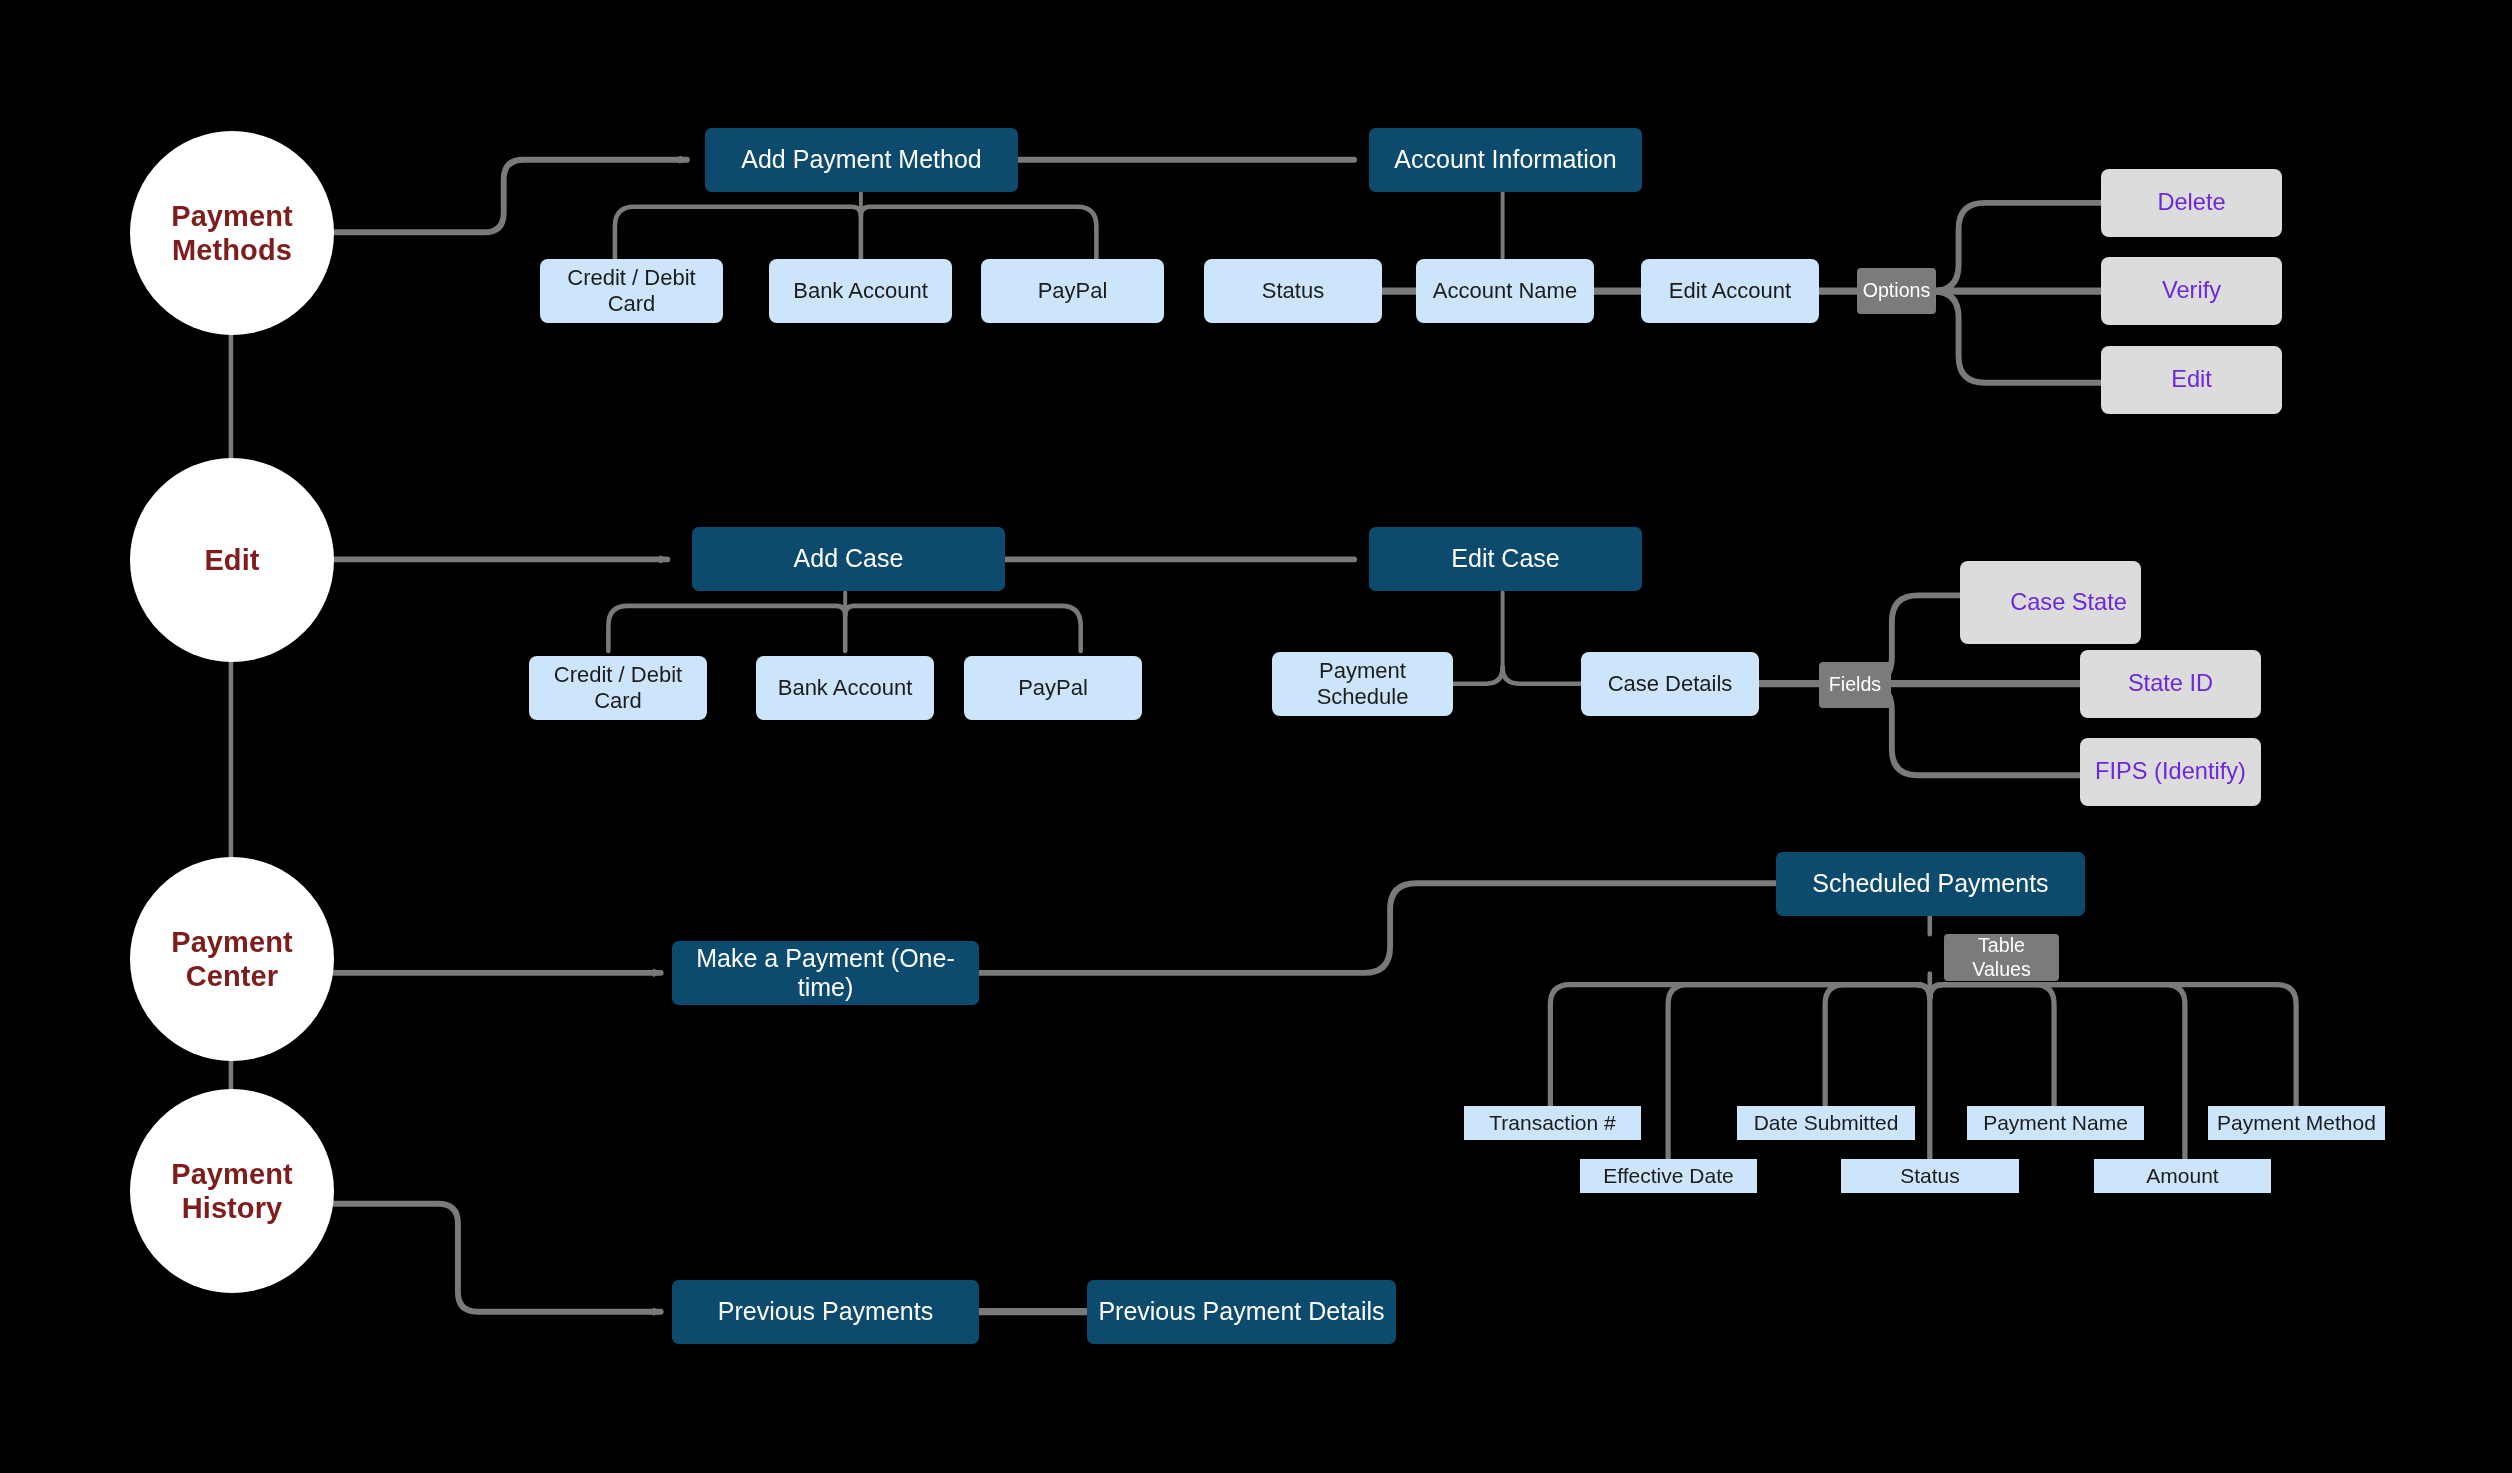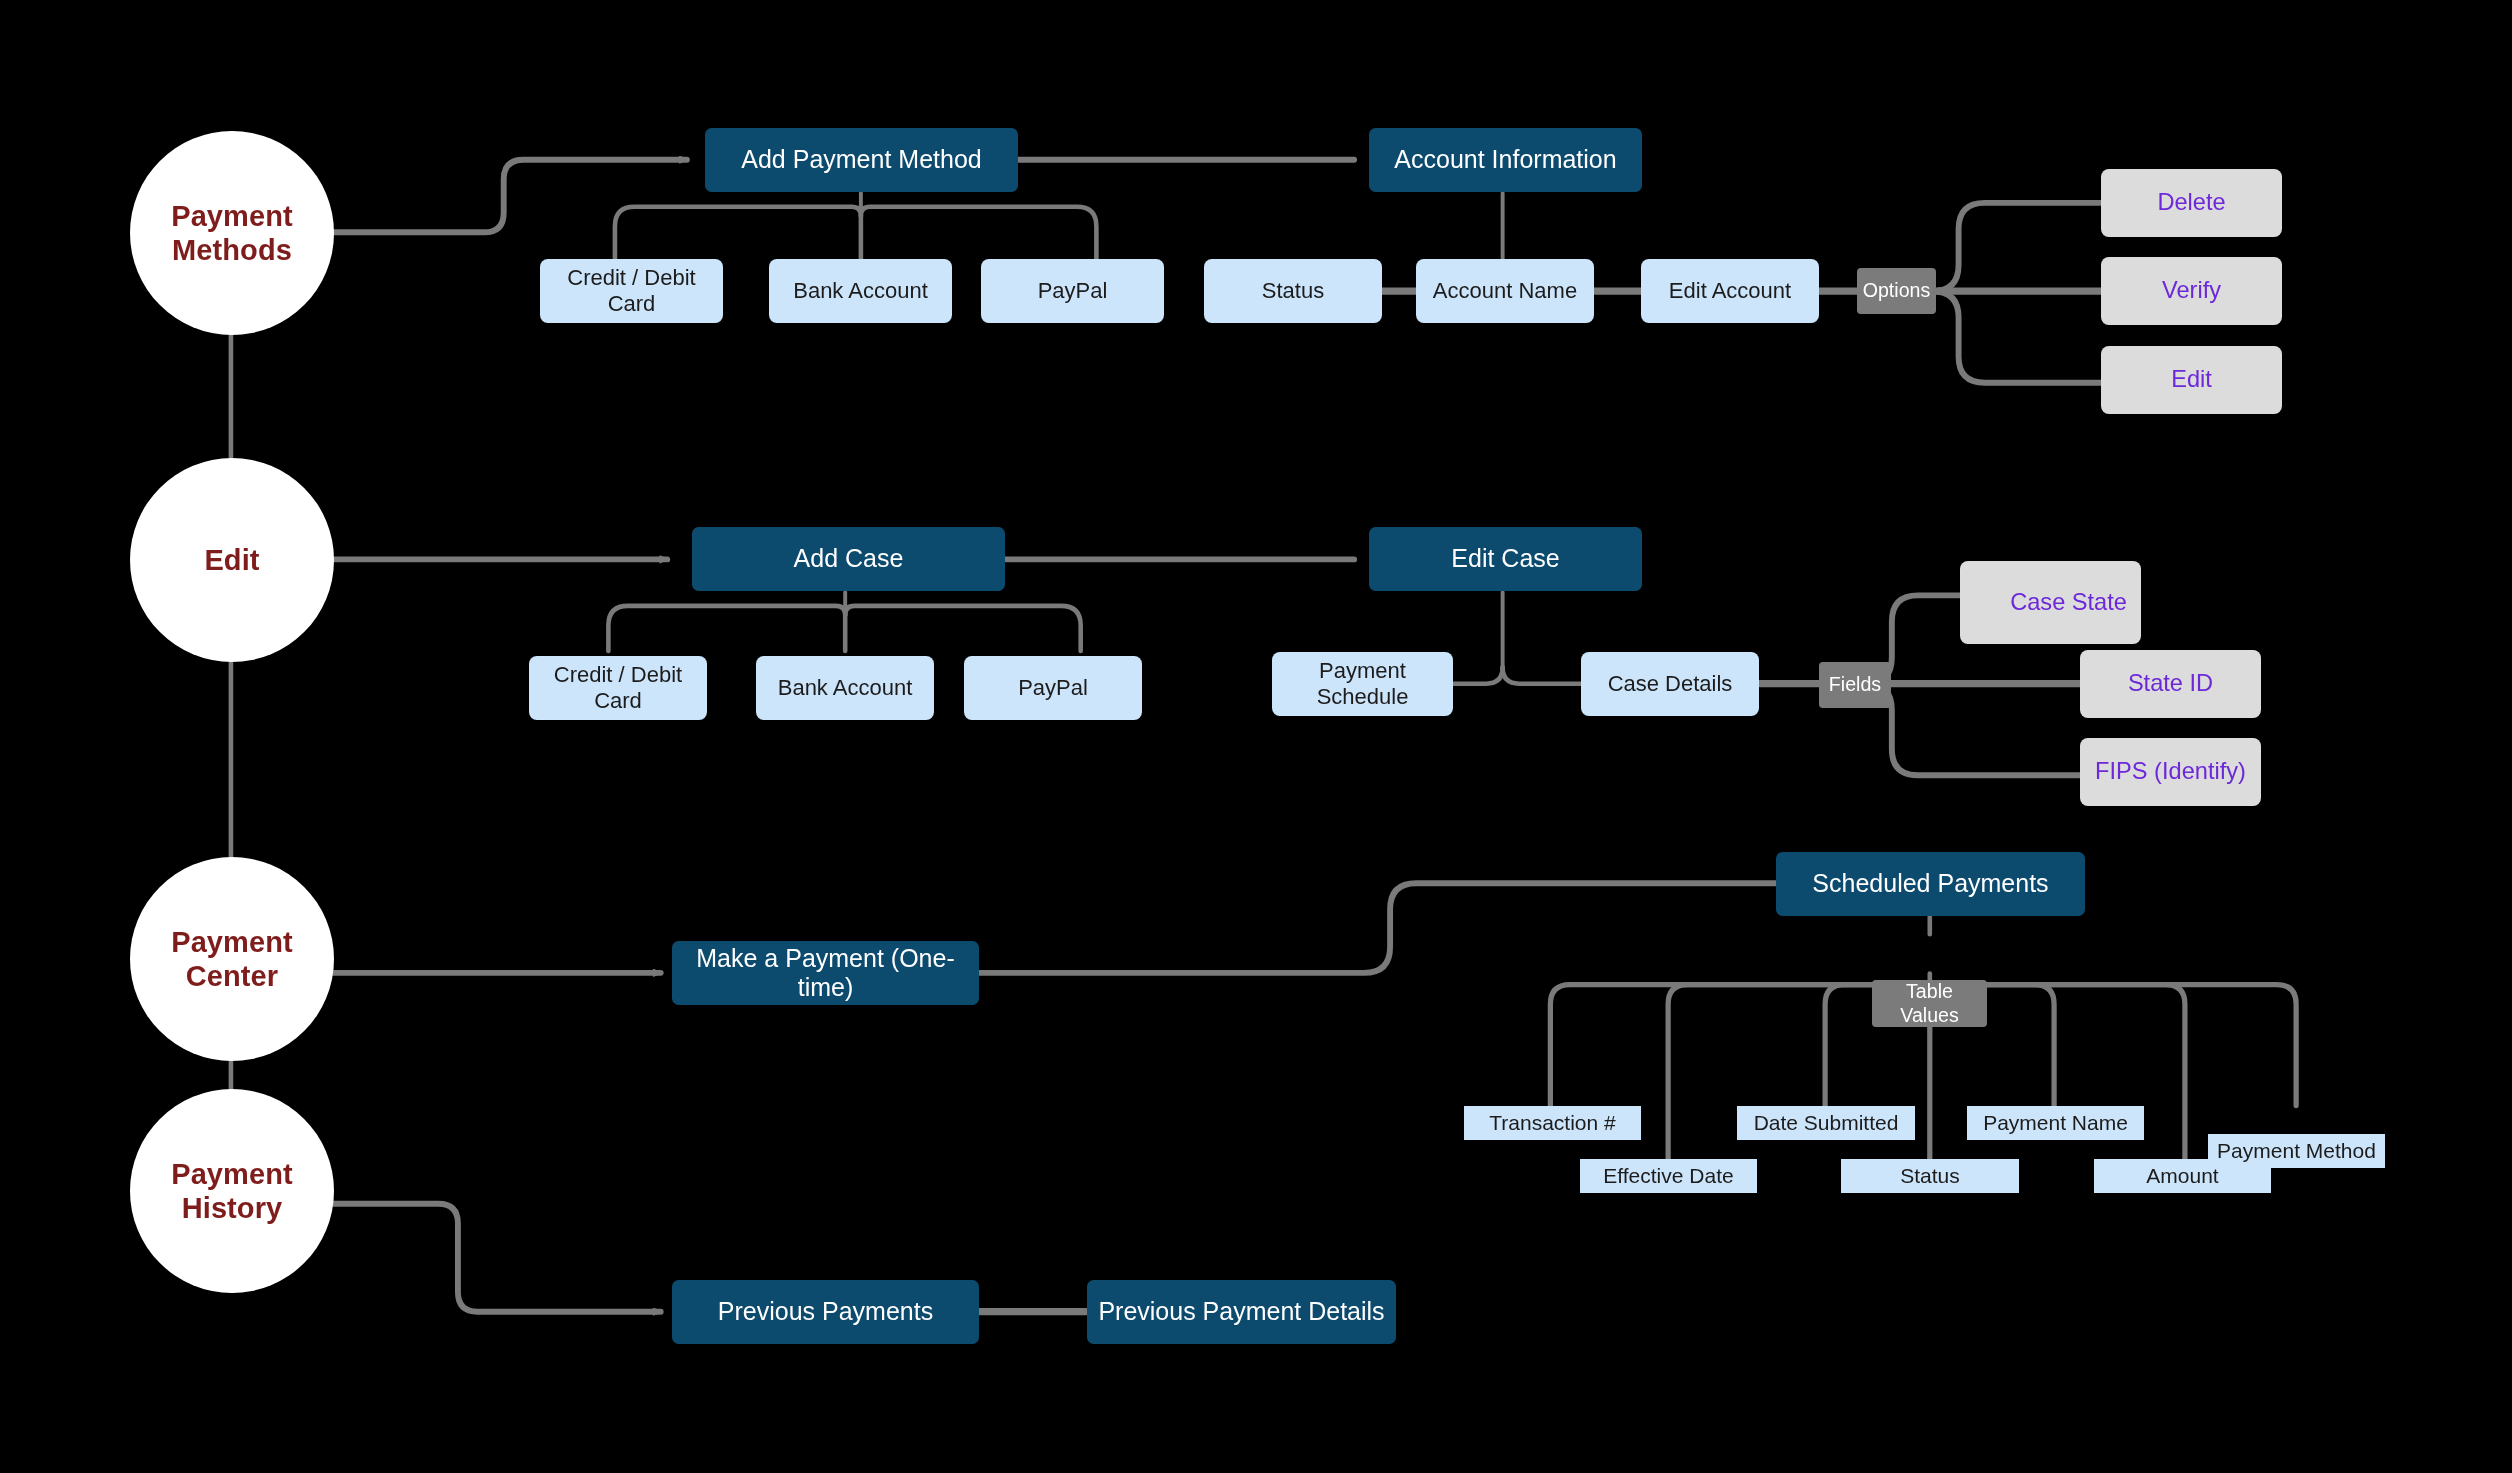--- a/index.html
+++ b/index.html
@@ -162,29 +162,29 @@
     <div>
       <span>Payment</span>
       <span class="l2">Center</span>
     </div>
   </div>
 
   <div class="node primary" style="left:672px;top:941px;width:307px;height:64px;">Make a Payment (One-time)</div>
 
   <div class="node primary" style="left:1776px;top:852px;width:309px;height:64px;">Scheduled Payments</div>
 
-  <div class="node badge" style="left:1872px;top:934px;width:115px;height:47px;margin-top:46px;">Table Values</div>
+  <div class="node badge" style="left:1944px;top:934px;width:115px;height:47px;">Table Values</div>
 
   <div class="node chip" style="left:1464px;top:1106px;width:177px;height:34px;">Transaction #</div>
   <div class="node chip" style="left:1580px;top:1159px;width:177px;height:34px;">Effective Date</div>
   <div class="node chip" style="left:1737px;top:1106px;width:178px;height:34px;">Date Submitted</div>
   <div class="node chip" style="left:1841px;top:1159px;width:178px;height:34px;">Status</div>
   <div class="node chip" style="left:1967px;top:1106px;width:177px;height:34px;">Payment Name</div>
   <div class="node chip" style="left:2094px;top:1159px;width:177px;height:34px;">Amount</div>
-  <div class="node chip" style="left:2208px;top:1106px;width:177px;height:34px;margin-top:28px;">Payment Method</div>
+  <div class="node chip" style="left:2208px;top:1106px;width:177px;height:34px;">Payment Method</div>
 
   <div class="node hub" style="left:130px;top:1089px;width:204px;height:204px;">
     <div>
       <span>Payment</span>
       <span class="l2">History</span>
     </div>
   </div>
 
   <div class="node primary" style="left:672px;top:1280px;width:307px;height:64px;">Previous Payments</div>
 

